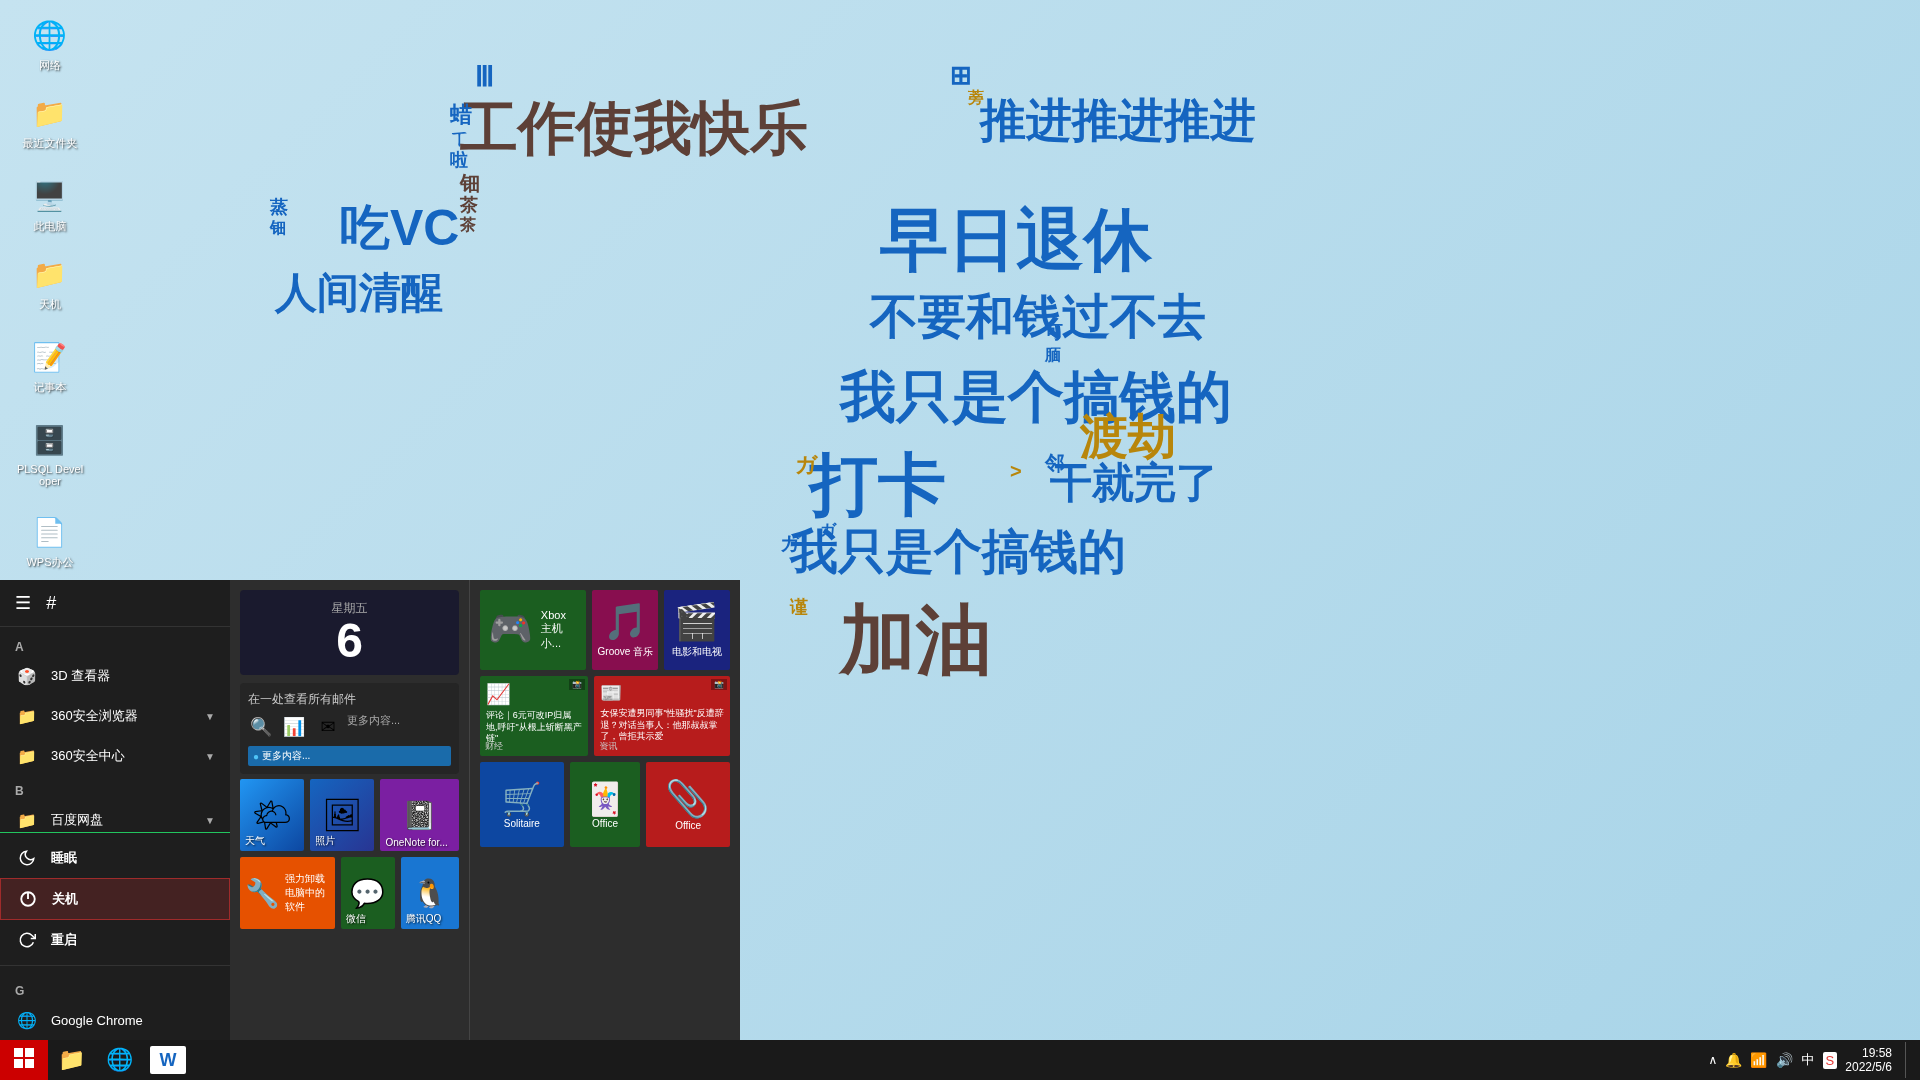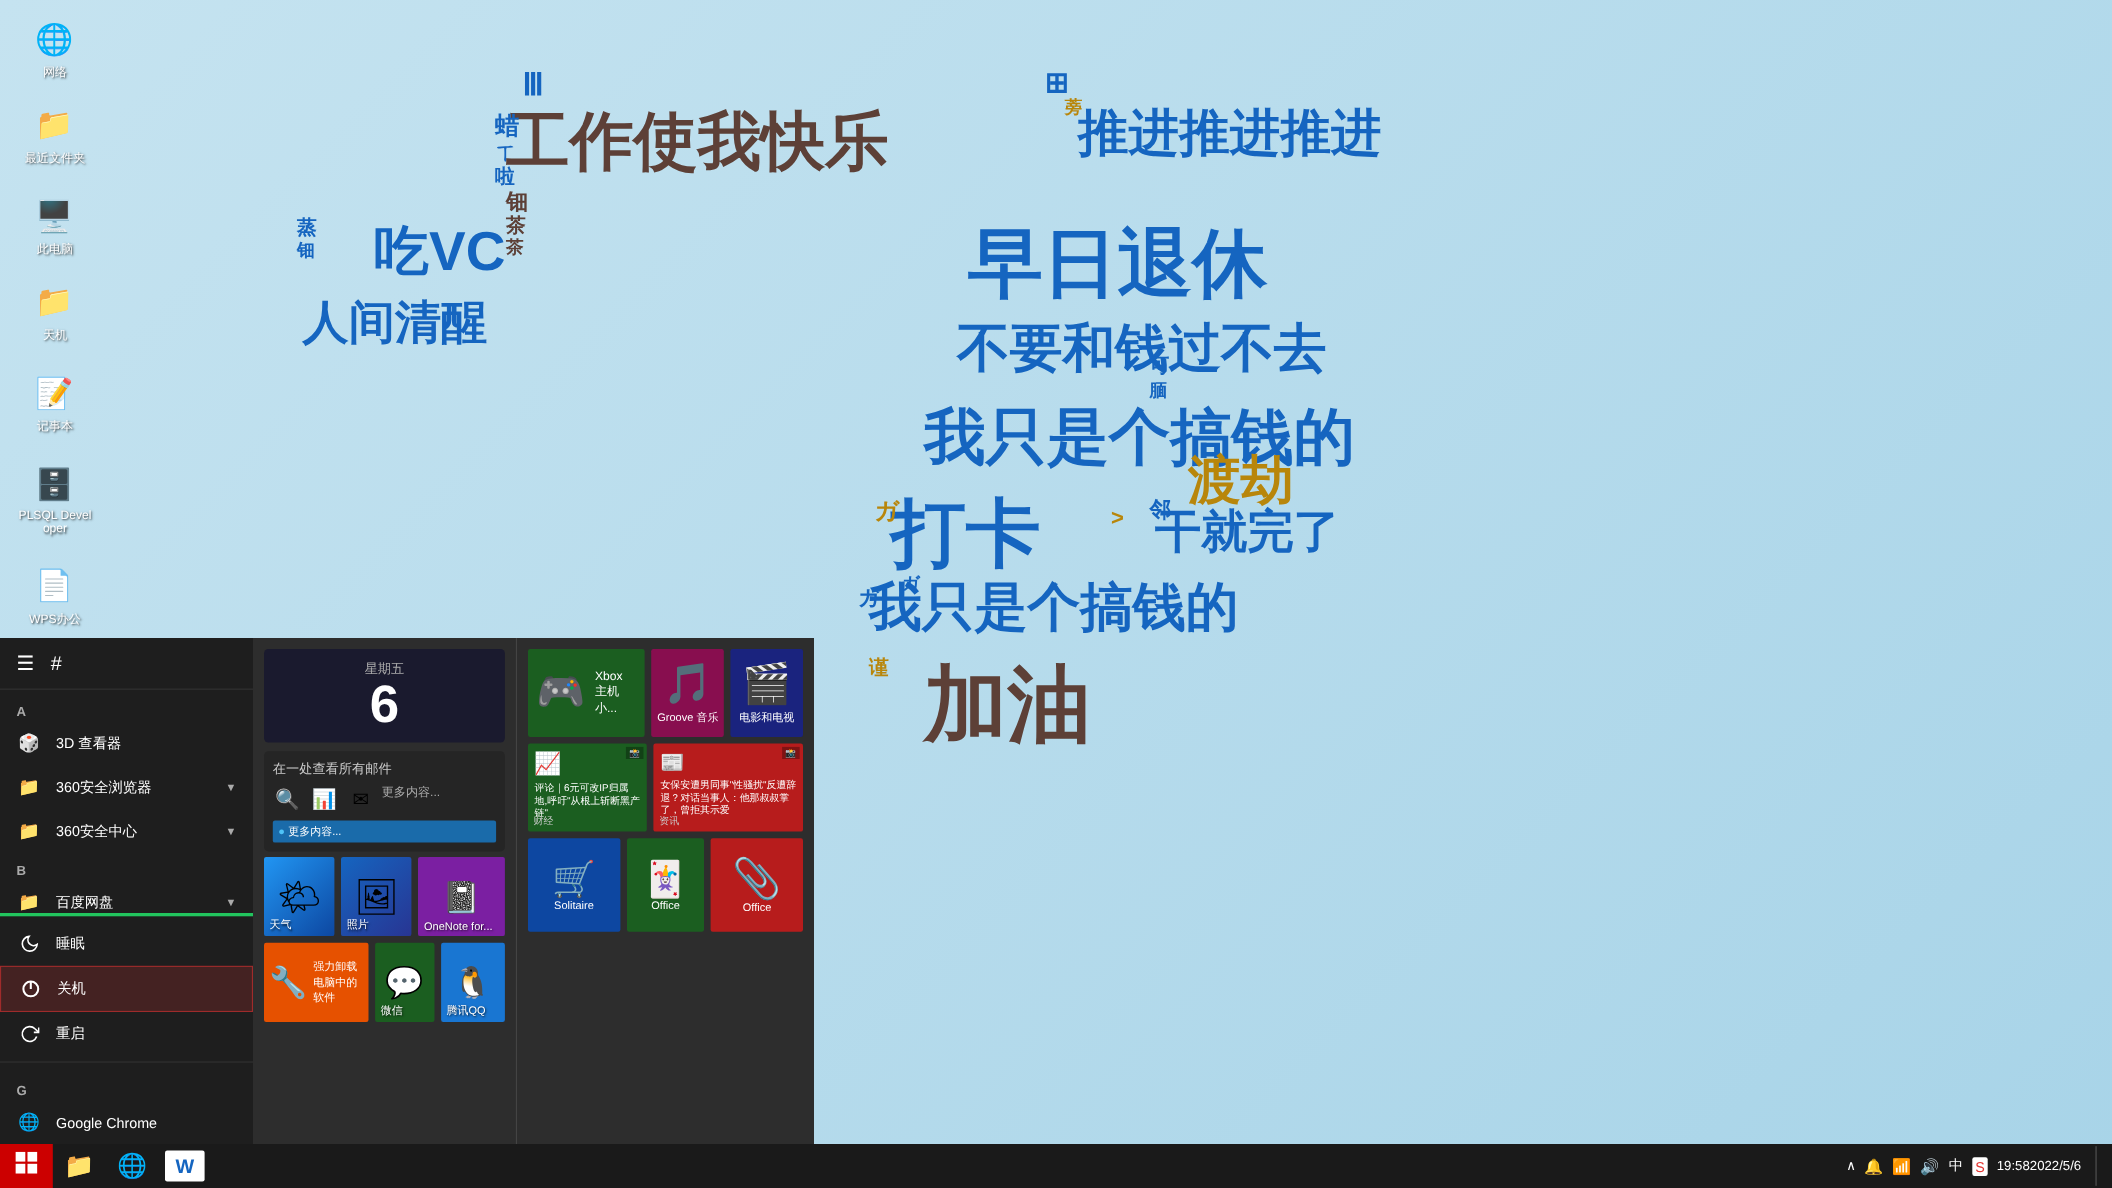--- a/index.html
+++ b/index.html
@@ -139,22 +139,23 @@
       font-size: 16px;
     }
 
     .sidebar-item .item-arrow {
       margin-left: auto;
       font-size: 10px;
       color: #aaa;
     }
 
     .sidebar-bottom {
-      border-top: 3px solid #22c55e;
+      border-top: 1px solid #22c55e;
       padding: 5px 0;
+      font-weight: bold;
     }
 
     .sidebar-bottom-item {
       display: flex;
       align-items: center;
       padding: 8px 15px;
       cursor: pointer;
       color: #fff;
       font-size: 13px;
     }
@@ -405,21 +406,21 @@
       display: flex;
       align-items: center;
       gap: 8px;
       padding-right: 10px;
       color: #fff;
       font-size: 12px;
     }
 
     .taskbar-clock {
       display: flex;
-      flex-direction: row;
+      flex-direction: column;
       align-items: flex-end;
       font-size: 12px;
       color: #fff;
     }
   </style>
 </head>
 <body>
 
 <div class="desktop">
 

